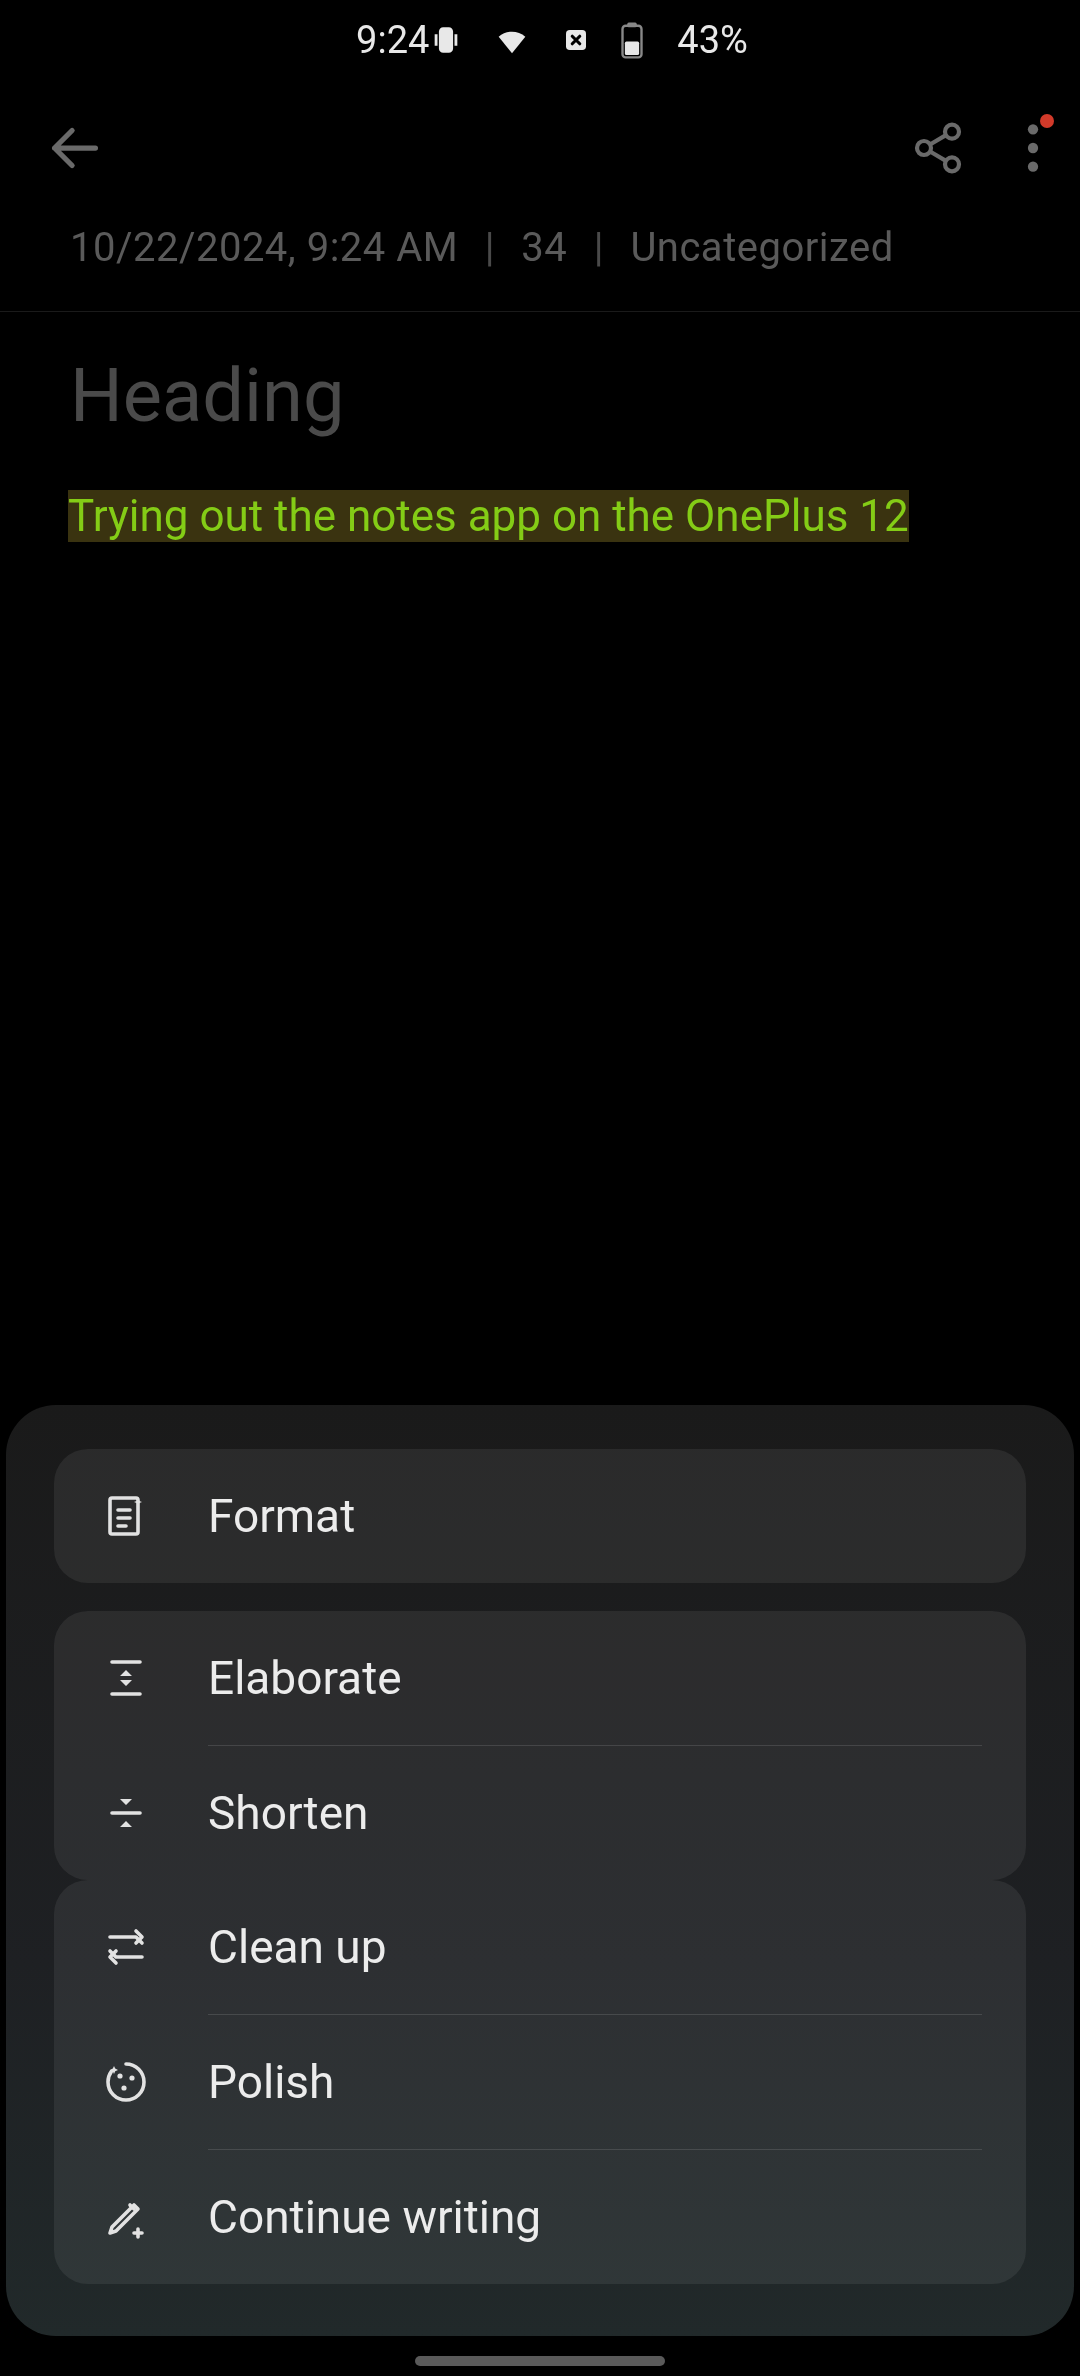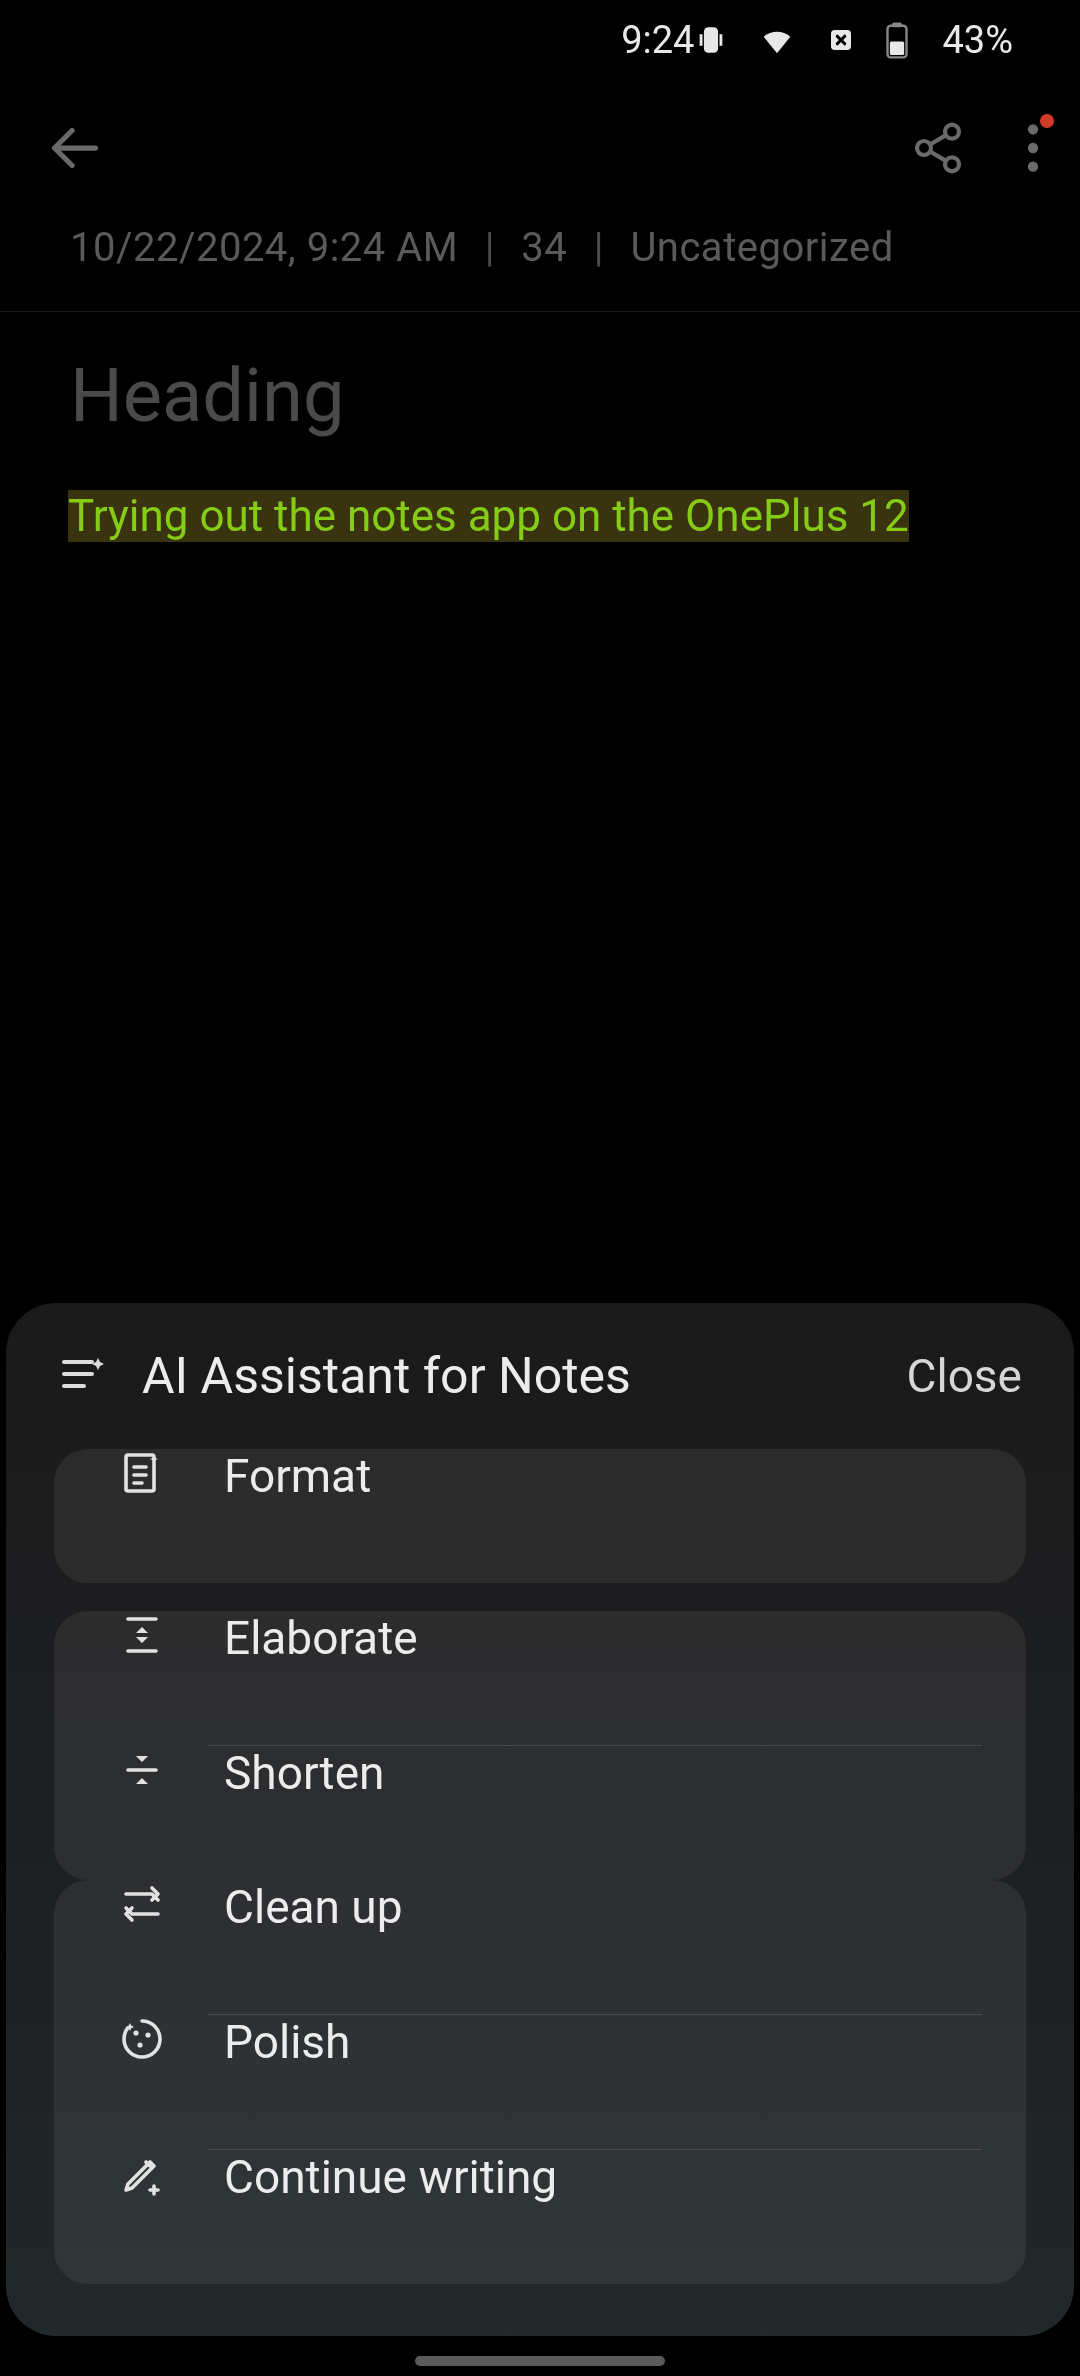--- a/index.html
+++ b/index.html
@@ -15,23 +15,23 @@
     font-family: -apple-system, BlinkMacSystemFont, "Segoe UI", Roboto, sans-serif;
     color: #fff;
     overflow: hidden;
     position: relative;
   }
   
   
   .status-bar {
     height: 80px;
     display: flex;
-    justify-content: flex-end;
-    align-items: center;
-    padding: 0 67px 0 55px;
+    justify-content: center;
+    align-items: center;
+    padding: 0 31px 0 55px;
   }
   .status-time {
     font-size: 38px;
     font-weight: 400;
     color: #e8e8e8;
   }
   .status-right {
     display: flex;
     align-items: center;
     gap: 29px;
@@ -155,24 +155,23 @@
   }
   
   .option-group {
     background: rgba(255,255,255,0.07);
     border-radius: 34px;
     margin-bottom: 28px;
     overflow: hidden;
   }
   .option-row {
     display: flex;
-    align-items: flex-start;
+    align-items: center;
     height: 134px;
     padding: 0 52px 0 44px;
-    margin-left: 16px;
   }
   .option-icon {
     width: 56px;
     display: flex;
     align-items: center;
     justify-content: center;
     margin-right: 54px;
     color: #e2e2e2;
   }
   .option-label {
@@ -270,30 +269,20 @@
 
 <div class="note-heading">Heading</div>
 
 <div class="note-body-wrap">
   <span class="note-body">Trying out the notes app on the OnePlus 12</span>
 </div>
 
 <div class="dim"></div>
 
 <div class="sheet">
-  <div class="sheet-header">
-    <span class="sheet-title-icon">
-      <svg width="48" height="48" viewBox="0 0 24 24" fill="none" stroke="#dcdcdc" stroke-width="2" stroke-linecap="round">
-        <path d="M3 6h14M3 12h14M3 18h10"></path>
-        <path d="M20 4l1 2 2 1-2 1-1 2-1-2-2-1 2-1 1-2z" fill="#dcdcdc" stroke="none"></path>
-      </svg>
-    </span>
-    <div class="sheet-title">AI Assistant for Notes</div>
-    <div class="sheet-close">Close</div>
-  </div>
 
   <div class="option-group">
     <div class="option-row">
       <span class="option-icon">
         <svg width="48" height="48" viewBox="0 0 24 24" fill="none" stroke="#e2e2e2" stroke-width="1.8" stroke-linecap="round" stroke-linejoin="round">
           <rect x="4" y="3" width="14" height="18" rx="1"></rect>
           <path d="M8 9h6M8 13h6M8 17h4"></path>
           <path d="M18 3l.7 1.5L20 5l-1.3.5L18 7l-.7-1.5L16 5l1.3-.5L18 3z" fill="#e2e2e2" stroke="none"></path>
         </svg>
       </span>

